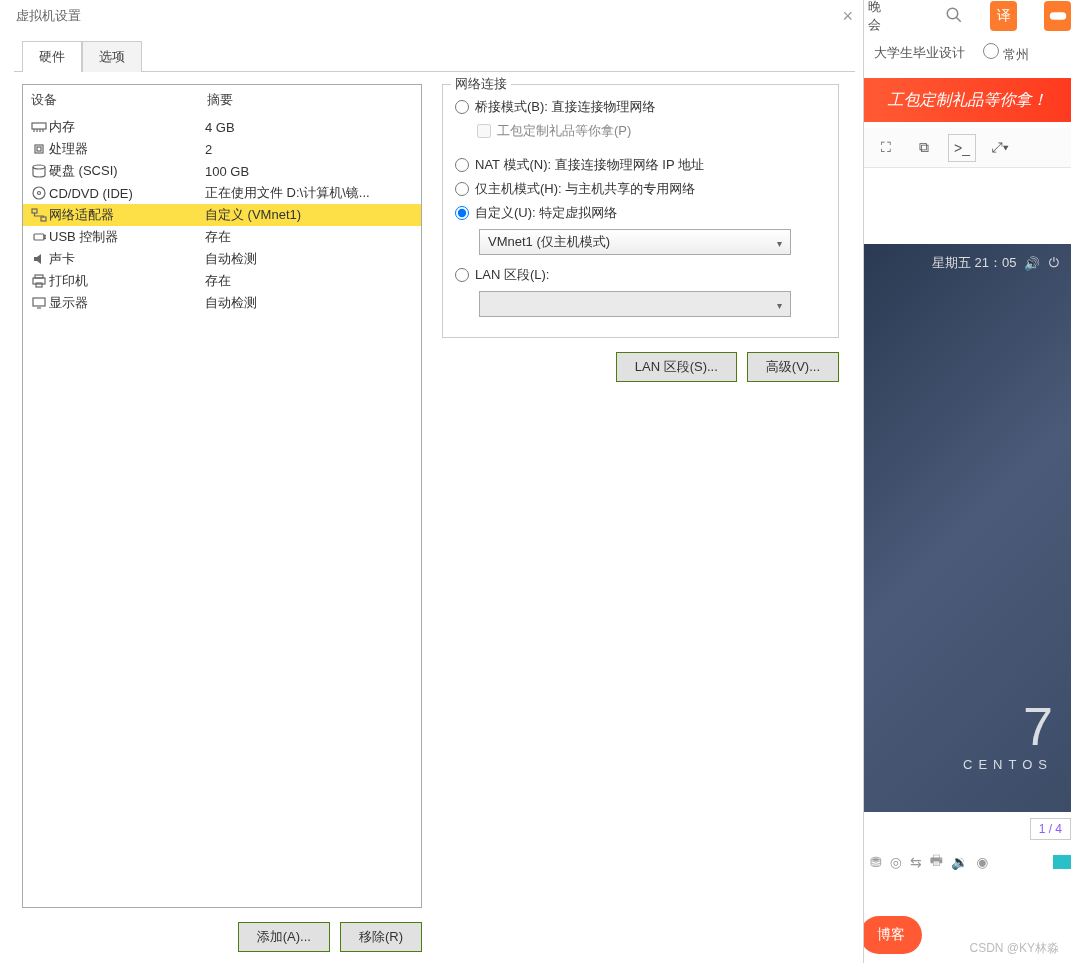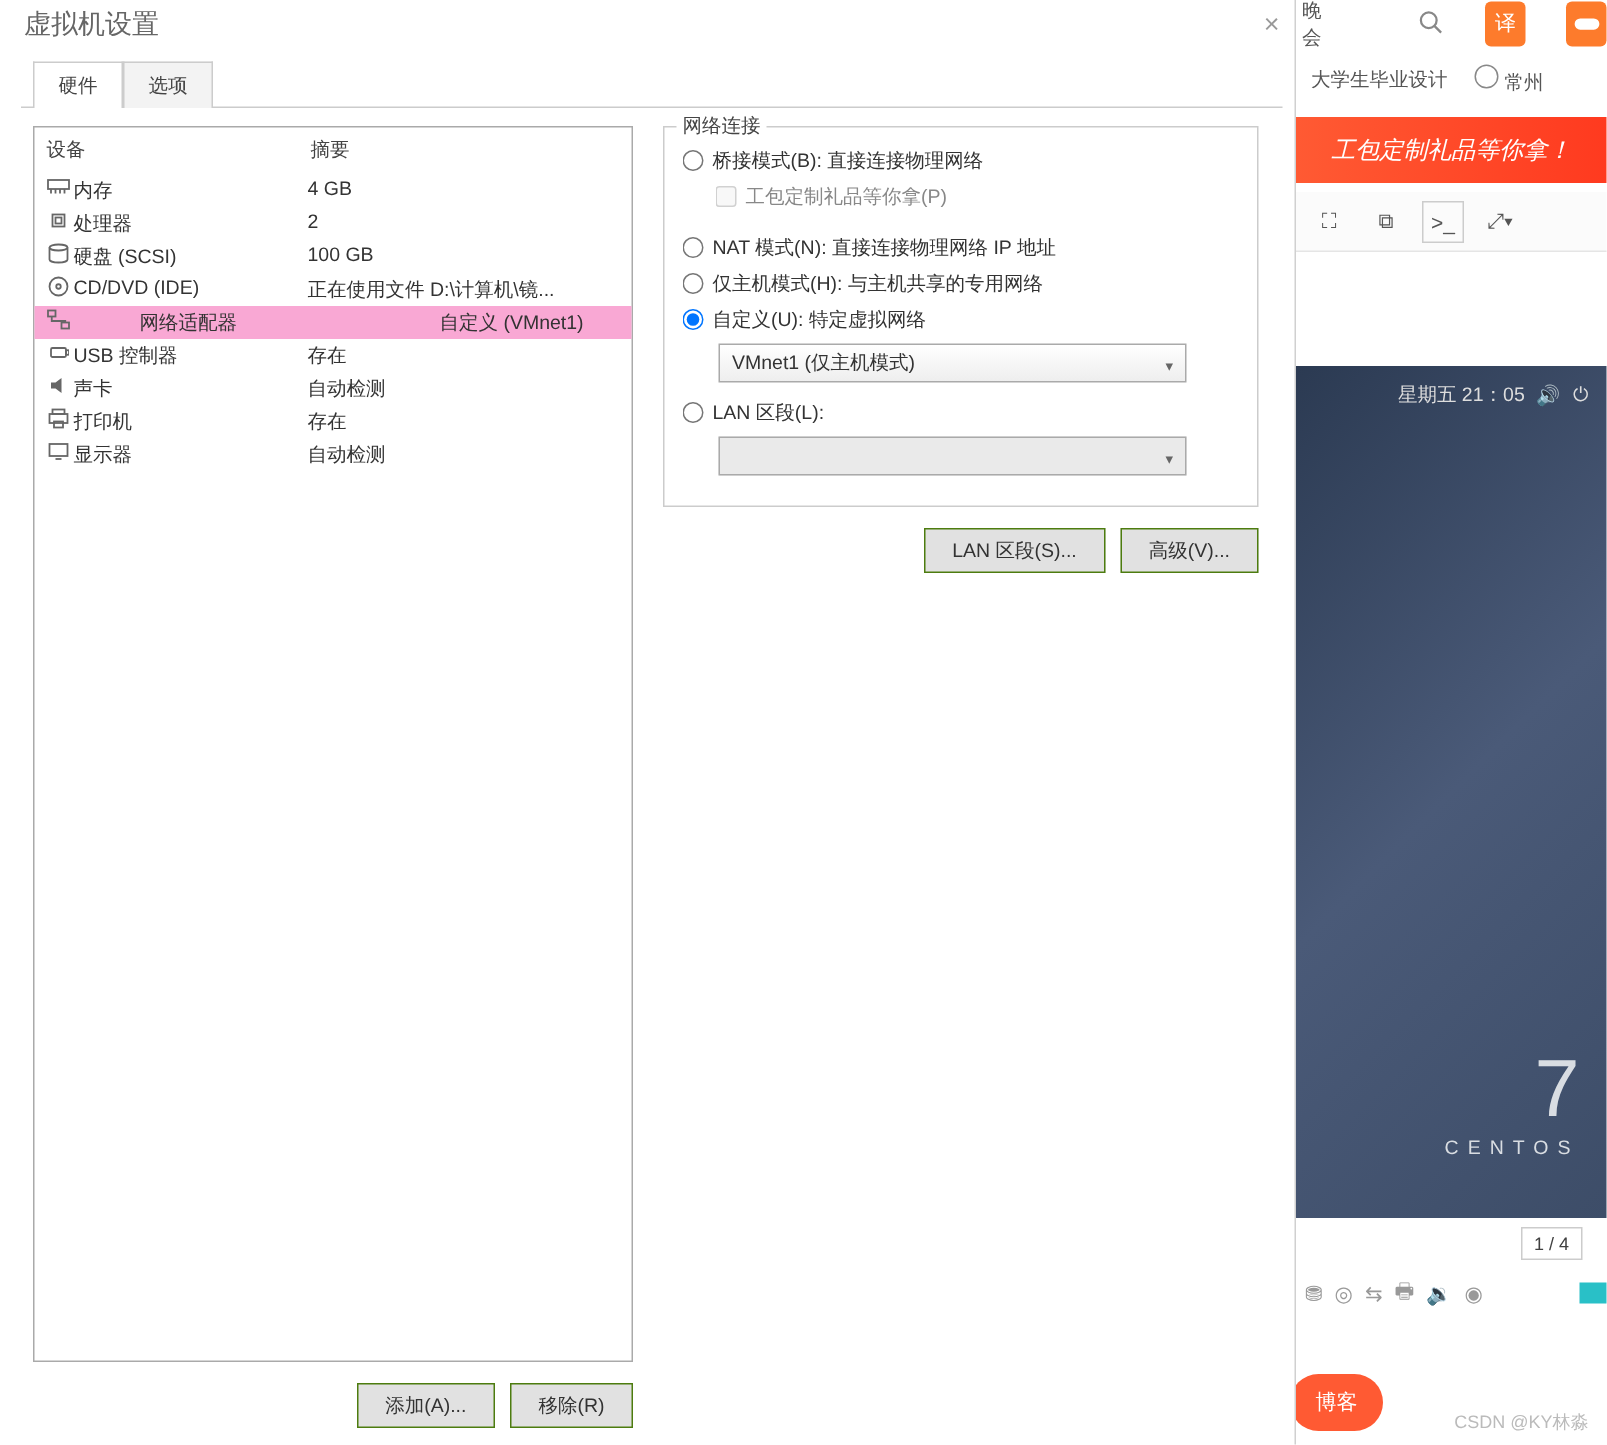--- a/index.html
+++ b/index.html
@@ -26,52 +26,52 @@
 .bg-banner{position:absolute;top:78px;left:864px;right:0;height:44px;background:linear-gradient(90deg,#ff5a33,#ff3a1f);color:#fff;display:flex;align-items:center;justify-content:center;font-size:16px;font-weight:500;font-style:italic;overflow:hidden;}
 .bg-vm-toolbar{position:absolute;top:128px;left:864px;right:0;height:40px;background:#fbfbfb;border-bottom:1px solid #e5e5e5;display:flex;align-items:center;gap:10px;padding:0 8px;}
 .bg-vm-toolbar .tb-btn{width:28px;height:28px;border:1px solid #ccc;display:flex;align-items:center;justify-content:center;color:#555;font-size:14px;}
 .bg-vm-toolbar .tb-btn.noborder{border:none;}
 .bg-win-controls{position:absolute;top:135px;right:0;display:flex;gap:14px;padding-right:6px;color:#666;font-size:14px;}
 .bg-vm-desktop{position:absolute;top:244px;left:864px;right:0;height:568px;background:linear-gradient(135deg,#2b3a52 0%,#4a5a78 50%,#3d4d68 100%);}
 .bg-vm-desktop .clock{position:absolute;top:10px;right:12px;color:#ddd;font-size:13px;display:flex;align-items:center;gap:8px;}
 .bg-vm-desktop .centos{position:absolute;bottom:40px;right:18px;text-align:right;color:#d9dde2;}
 .bg-vm-desktop .centos .seven{font-size:54px;font-weight:200;line-height:1;}
 .bg-vm-desktop .centos .label{font-size:13px;letter-spacing:6px;margin-top:4px;}
-.bg-pager{position:absolute;top:818px;right:16px;border:1px solid #ccc;background:#fff;padding:3px 8px;font-size:12px;color:#404040;}
+.bg-pager{position:absolute;top:818px;right:0;border:1px solid #ccc;background:#fff;padding:3px 8px;font-size:12px;color:#8b5cf6;}
 .bg-bottom-btn{position:absolute;top:916px;left:860px;width:62px;height:38px;background:#ff5a33;border-radius:19px;color:#fff;display:flex;align-items:center;justify-content:center;font-size:14px;}
 .bg-watermark{position:absolute;bottom:6px;right:12px;color:#bbb;font-size:12px;}
 .bg-icons-row{position:absolute;top:848px;left:870px;right:0;height:28px;display:flex;align-items:center;gap:8px;color:#999;font-size:14px;}
 .bg-icons-row .sq{width:18px;height:14px;background:#29c0c7;}
 
 
 .dialog {
   position: absolute;
   top: 0; left: 6px;
   width: 858px; height: 963px;
   background: #fff;
   border-right: 1px solid #d0d0d0;
   display: flex; flex-direction: column;
 }
 .titlebar{height:32px;display:flex;align-items:center;padding:0 10px;color:#666;}
-.titlebar .title{flex:1;font-size:18px;}
+.titlebar .title{flex:1;font-size:13px;}
 .titlebar .close{color:#999;font-size:18px;cursor:pointer;}
 
 .tabs{display:flex;padding:8px 16px 0 16px;gap:0;}
 .tab{padding:6px 16px;border:1px solid #ccc;border-bottom:none;background:#fff;font-size:13px;color:#444;cursor:pointer;position:relative;top:1px;}
 .tab.active{background:#fff;z-index:2;}
 .tab.inactive{background:#f3f3f3;border-color:#ccc;}
 
 .tab-panel{border-top:1px solid #ccc;margin:0 8px;flex:1;display:flex;gap:20px;padding:12px 8px 0 8px;}
 
 
 .hw-list{width:400px;border:1px solid #aaa;height:824px;font-size:13px;}
 .hw-header{display:flex;padding:6px 8px;border-bottom:1px solid transparent;color:#444;}
 .hw-header .col1{width:176px;}
-.hw-row{display:flex;padding:2px 6px;color:#333;cursor:default;}
-.hw-row.selected{background:#f9a8d4;gap:44px;}
+.hw-row{display:flex;align-items:center;padding:2px 6px;color:#333;cursor:default;}
+.hw-row.selected{background:#fde047;}
 .hw-row .icon{width:20px;display:inline-flex;justify-content:center;color:#666;}
 .hw-row .label{width:156px;}
 .hw-row .summary{flex:1;overflow:hidden;white-space:nowrap;text-overflow:ellipsis;}
 
 .below-list{display:flex;gap:10px;justify-content:flex-end;padding:14px 0 0 0;width:400px;}
 .btn{border:1px solid #4d7c0f;background:#e1e1e1;padding:5px 18px;font-size:13px;color:#333;cursor:pointer;}
 
 
 .right-panel{flex:1;padding-right:8px;}
 .fieldset{border:1px solid #ccc;padding:10px 12px 12px 12px;margin-bottom:14px;position:relative;}

